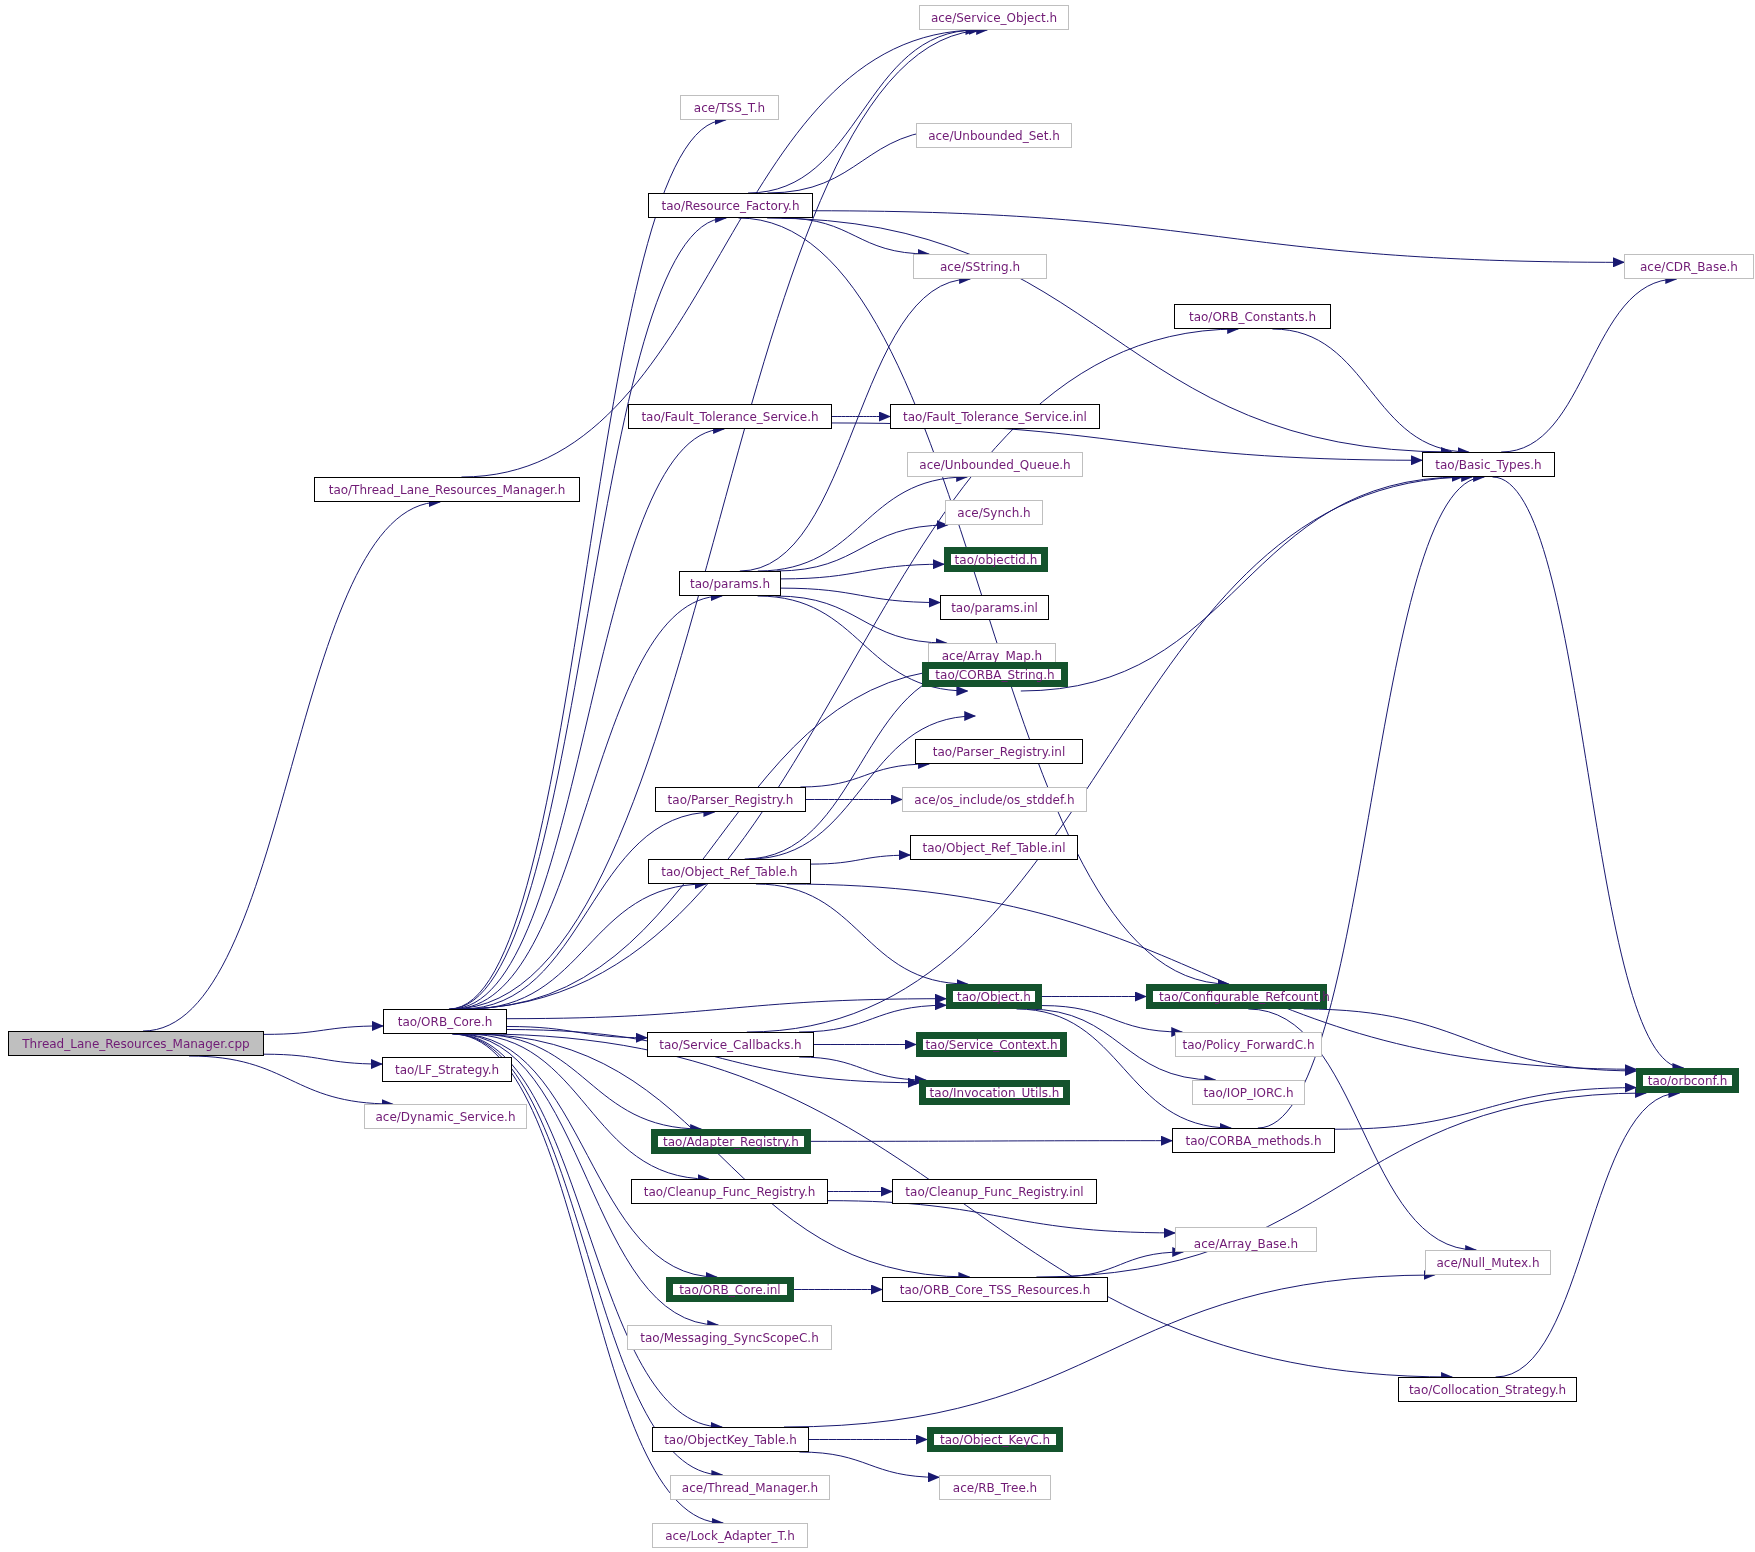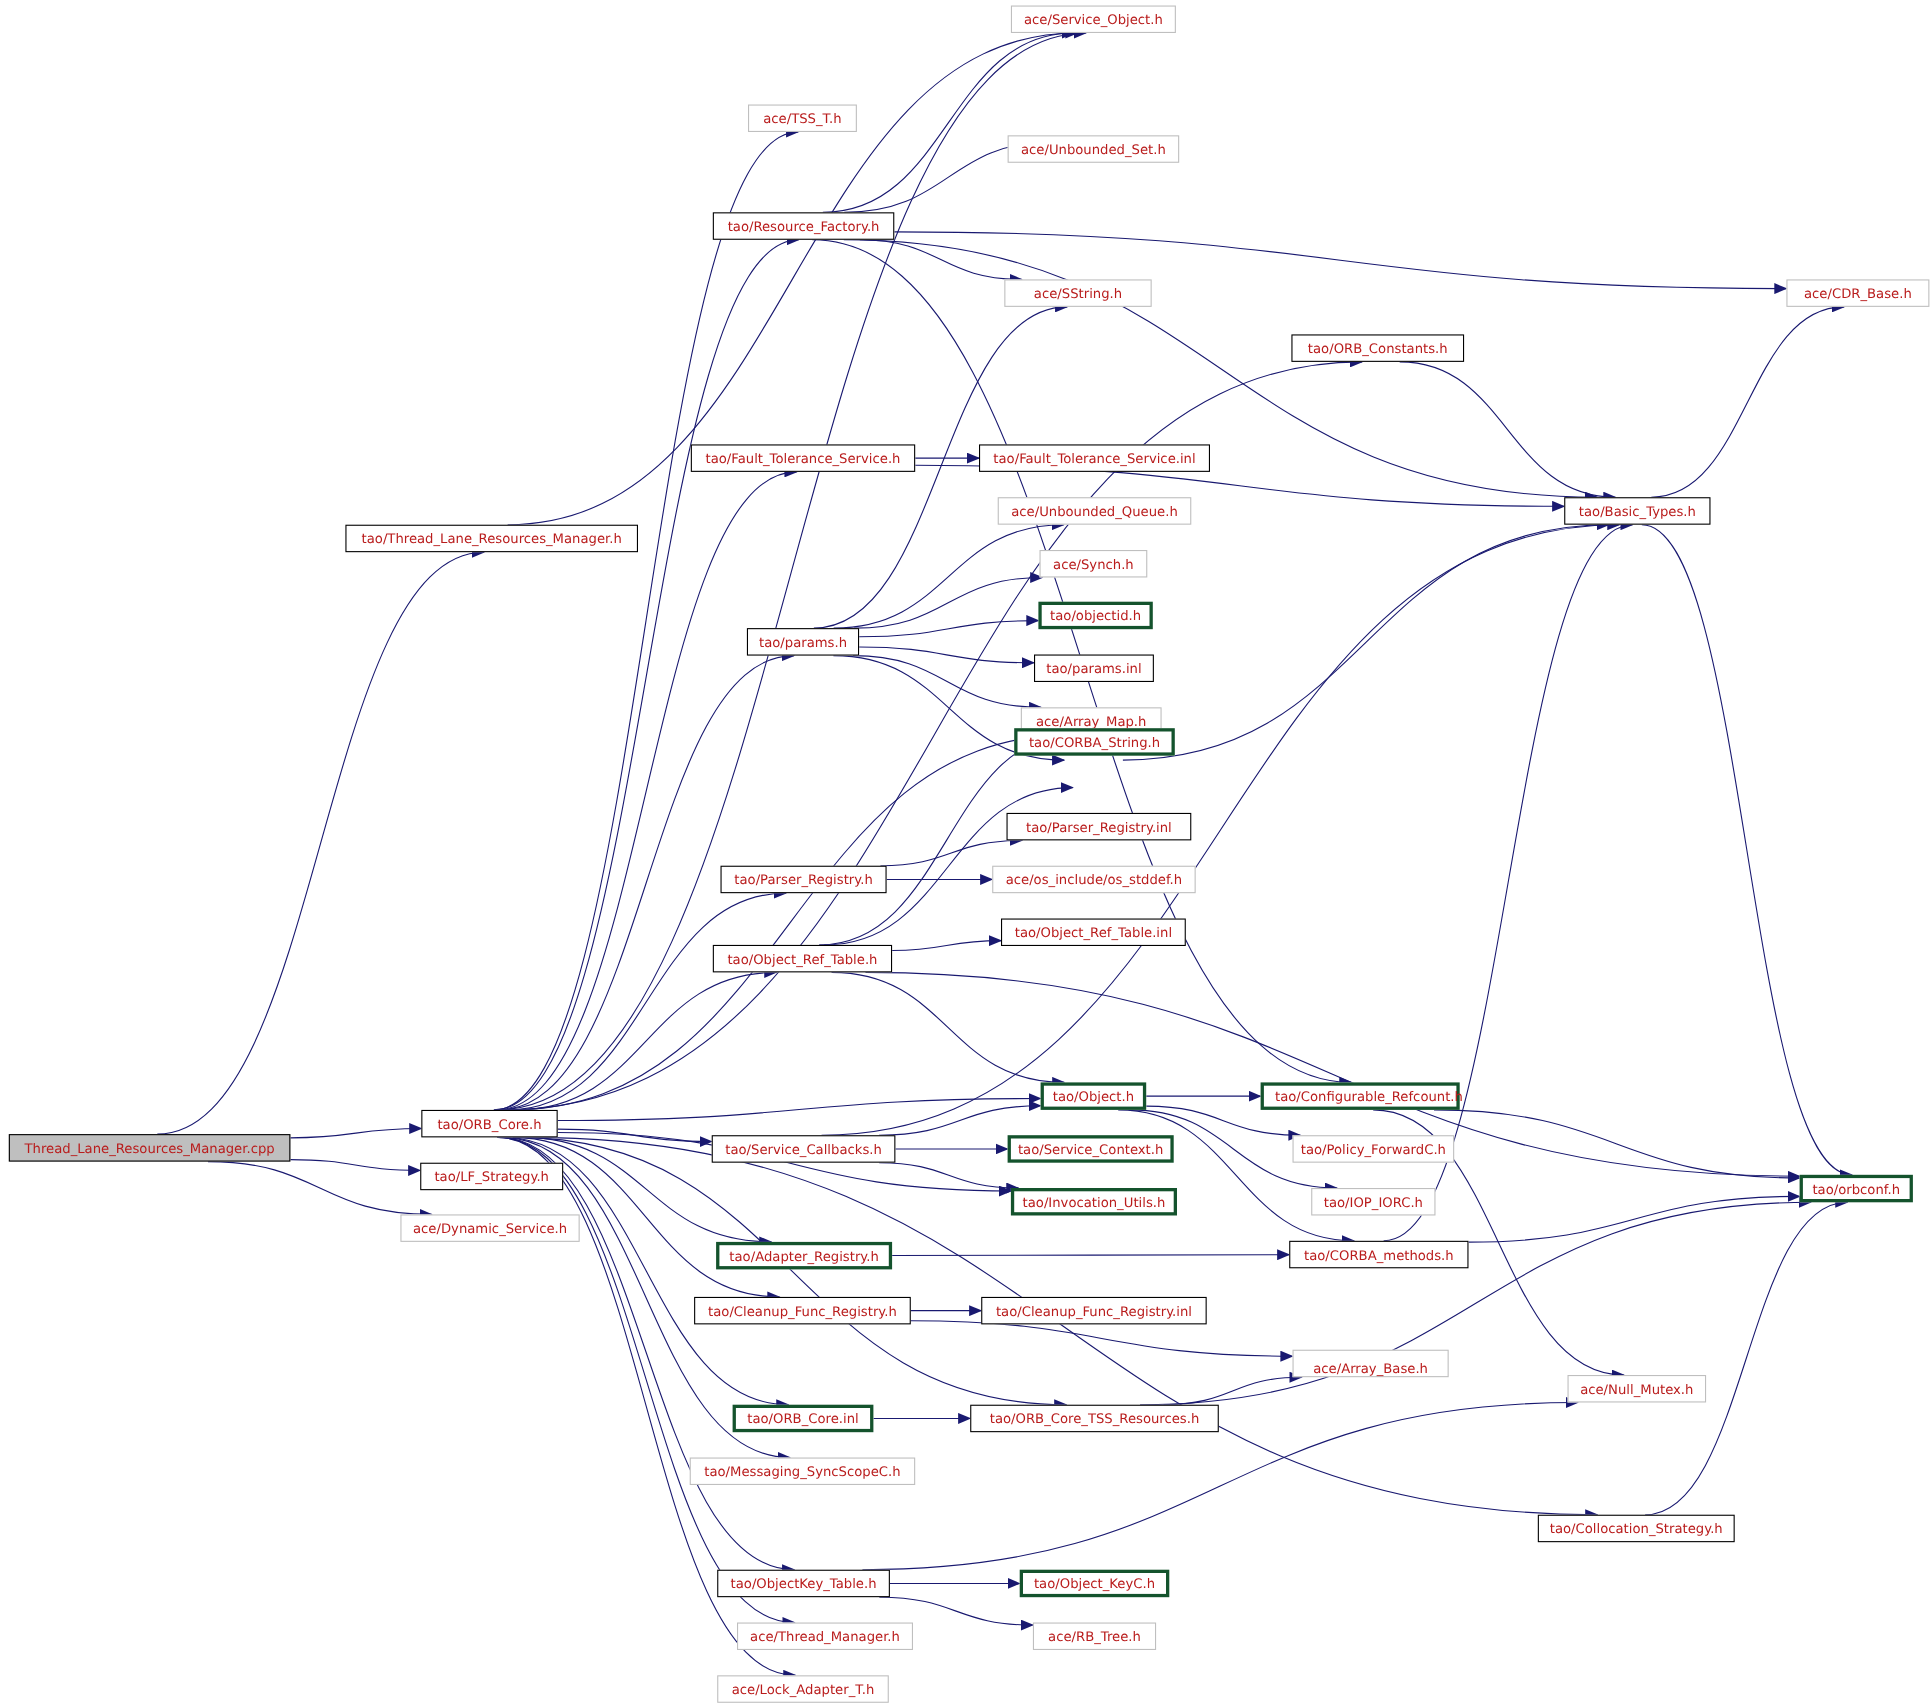--- a/index.html
+++ b/index.html
@@ -1,24 +1,24 @@
 <!DOCTYPE html>
 <html><head>
 <meta charset="utf-8">
 <style>
   html, body { margin: 0; padding: 0; background: #ffffff; }
   body { width: 1755px; height: 1552px; position: relative; overflow: hidden;
          font-family: "DejaVu Sans", sans-serif; }
   #graph { position: absolute; left: 0; top: 0; width: 1755px; height: 1552px; }
   .node { position: absolute; box-sizing: border-box; height: 25px; background: #fff;
-          font-family: "DejaVu Sans", sans-serif; font-size: 12px; color: #b91c1c;
+          font-family: "DejaVu Sans", sans-serif; font-size: 12px; color: #701a75;
           display: flex; align-items: center; justify-content: center; white-space: nowrap; }
   .node.k-normal { border: 1px solid #000; }
   .node.k-external { border: 1px solid #bfbfbf; }
-  .node.k-truncated { border: 3px solid #14532d; }
+  .node.k-truncated { border: 7px solid #14532d; }
   .node.k-root { border: 1px solid #000; background: #bfbfbf; }
 </style>
 </head>
 <body>
 
 <div id="graph">
   <svg id="edges" width="1755" height="1552" style="position:absolute;left:0;top:0">
     <defs>
       <marker id="arrow" markerWidth="12" markerHeight="10" refX="11" refY="5" orient="auto" markerUnits="userSpaceOnUse">
         <path d="M0,0 L12,5 L0,10 z" fill="#191970"></path>

